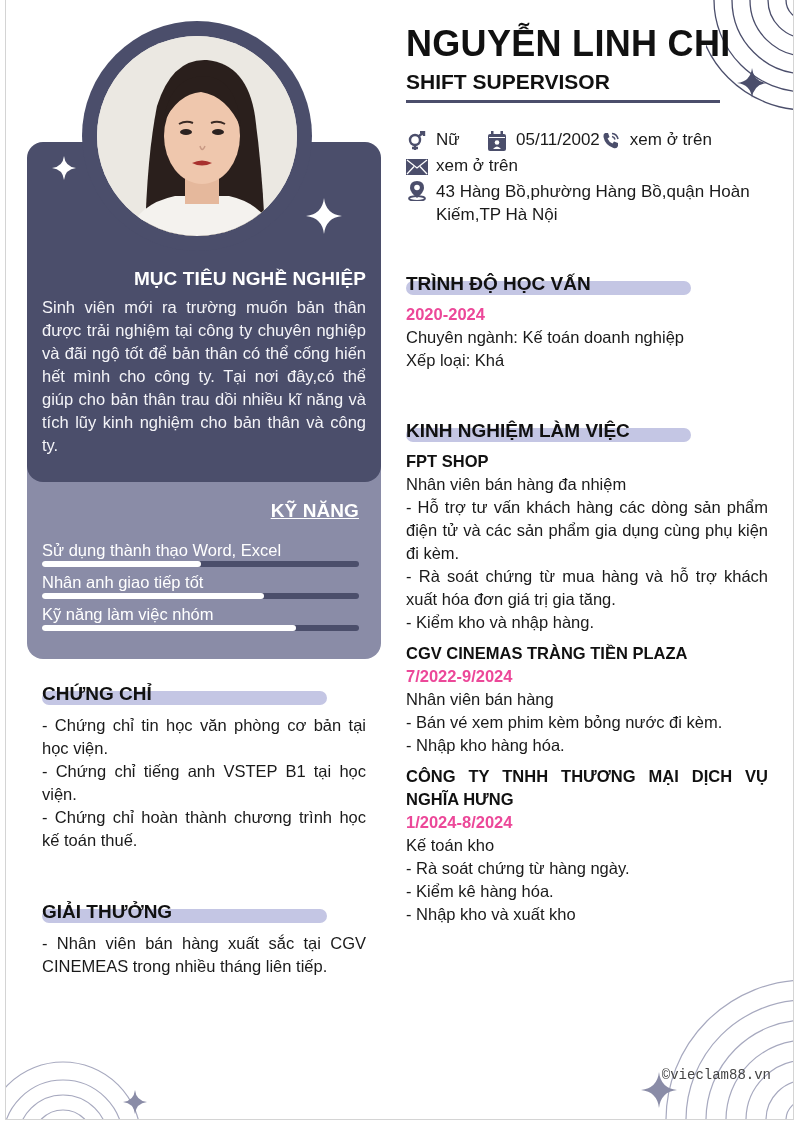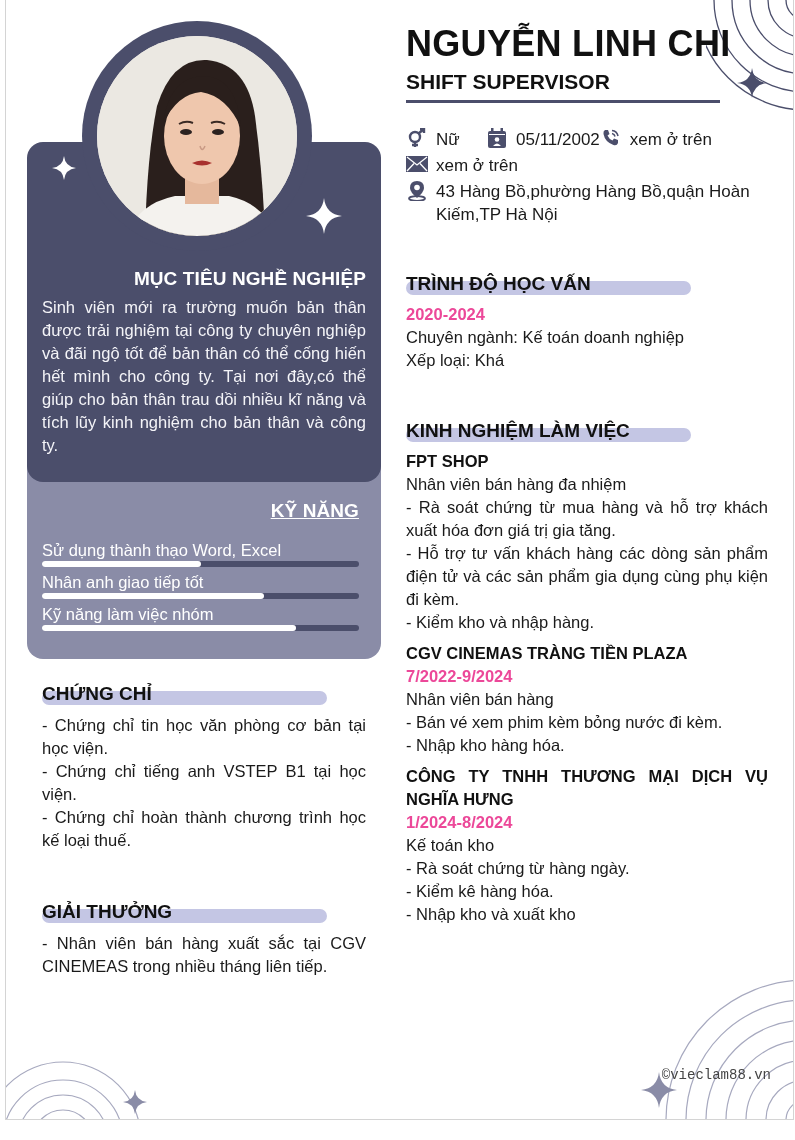--- a/index.html
+++ b/index.html
@@ -36,21 +36,21 @@
   .left-sec { position: absolute; left: 36px; width: 324px; }
   .body-text { font-size: 16.5px; line-height: 23px; color: #1a1a1a; }
   .justify { text-align: justify; }
 
   
   .right { position: absolute; left: 400px; width: 362px; }
   .name { font-weight: bold; font-size: 36px; line-height: 44px; color: #111; letter-spacing: 0.3px; }
   .role { font-weight: bold; font-size: 21px; color: #111; margin-top: 4px; }
   .role-line { height: 3px; width: 314px; background: #4b4e6b; margin-top: 6px; }
 
-  .contact-row { display: flex; align-items: flex-start; font-size: 17px; color: #1a1a1a; line-height: 23px; }
+  .contact-row { display: flex; align-items: flex-end; font-size: 17px; color: #1a1a1a; line-height: 23px; }
   .ci { width: 22px; height: 20px; margin-right: 8px; flex: none; display: inline-flex; align-items: center; justify-content: center; }
   .entry-title { font-weight: bold; font-size: 16.5px; line-height: 23px; color: #111; }
   .entry-date { font-weight: bold; font-size: 16.5px; line-height: 23px; color: #ec4899; }
   .watermark { position: absolute; right: 22px; bottom: 36px; font-family: "Liberation Mono", "DejaVu Sans Mono", monospace; font-size: 14px; color: #444; z-index: 3; }
 </style>
 </head>
 <body>
 
 <div class="page">
 
@@ -150,21 +150,21 @@
   </div>
 
   <div class="left-sec" style="top:682px;">
     <div class="section-h">
       <span class="hl" style="width:285px;"></span>
       <span>CHỨNG CHỈ</span>
     </div>
     <div style="margin-top:8px;">
       <div class="body-text justify">- Chứng chỉ tin học văn phòng cơ bản tại học viện.</div>
       <div class="body-text justify">- Chứng chỉ tiếng anh VSTEP B1 tại học viện.</div>
-      <div class="body-text justify">- Chứng chỉ hoàn thành chương trình học kế loại thuế.</div>
+      <div class="body-text justify">- Chứng chỉ hoàn thành chương trình học kế toán thuế.</div>
     </div>
   </div>
 
   <div class="left-sec" style="top:900px;">
     <div class="section-h">
       <span class="hl" style="width:285px;"></span>
       <span>GIẢI THƯỞNG</span>
     </div>
     <div style="margin-top:8px;">
       <div class="body-text justify">- Nhân viên bán hàng xuất sắc tại CGV CINEMEAS trong nhiều tháng liên tiếp.</div>
@@ -244,22 +244,22 @@
 
   <div class="right" style="top:419px;">
     <div class="section-h">
       <span class="hl" style="width:285px;"></span>
       <span>KINH NGHIỆM LÀM VIỆC</span>
     </div>
 
     <div style="margin-top:7px;">
       <div class="entry-title">FPT SHOP</div>
       <div class="body-text">Nhân viên bán hàng đa nhiệm</div>
+      <div class="body-text justify">- Hỗ trợ tư vấn khách hàng các dòng sản phẩm điện tử và các sản phẩm gia dụng cùng phụ kiện đi kèm.</div>
       <div class="body-text justify">- Rà soát chứng từ mua hàng và hỗ trợ khách xuất hóa đơn giá trị gia tăng.</div>
-      <div class="body-text justify">- Hỗ trợ tư vấn khách hàng các dòng sản phẩm điện tử và các sản phẩm gia dụng cùng phụ kiện đi kèm.</div>
       <div class="body-text justify">- Kiểm kho và nhập hàng.</div>
     </div>
 
     <div style="margin-top:8px;">
       <div class="entry-title">CGV CINEMAS TRÀNG TIỀN PLAZA</div>
       <div class="entry-date">7/2022-9/2024</div>
       <div class="body-text">Nhân viên bán hàng</div>
       <div class="body-text">- Bán vé xem phim kèm bỏng nước đi kèm.</div>
       <div class="body-text">- Nhập kho hàng hóa.</div>
     </div>

